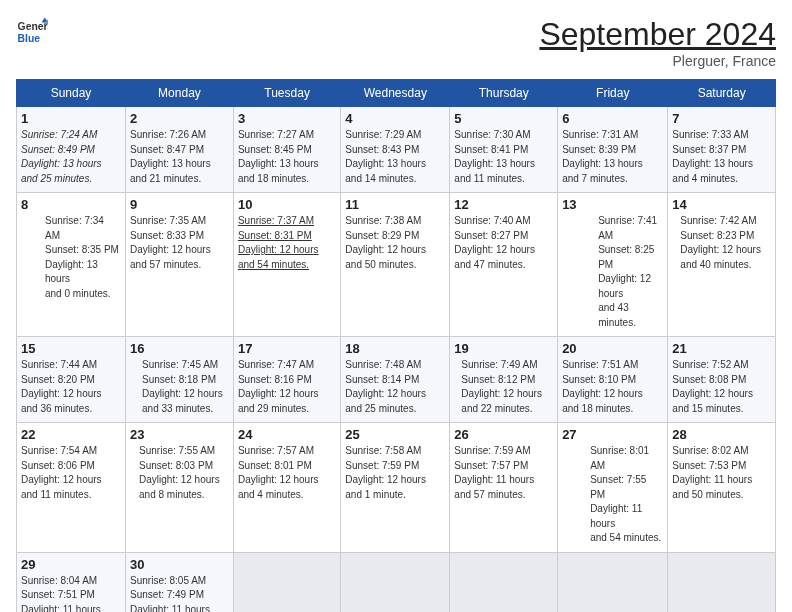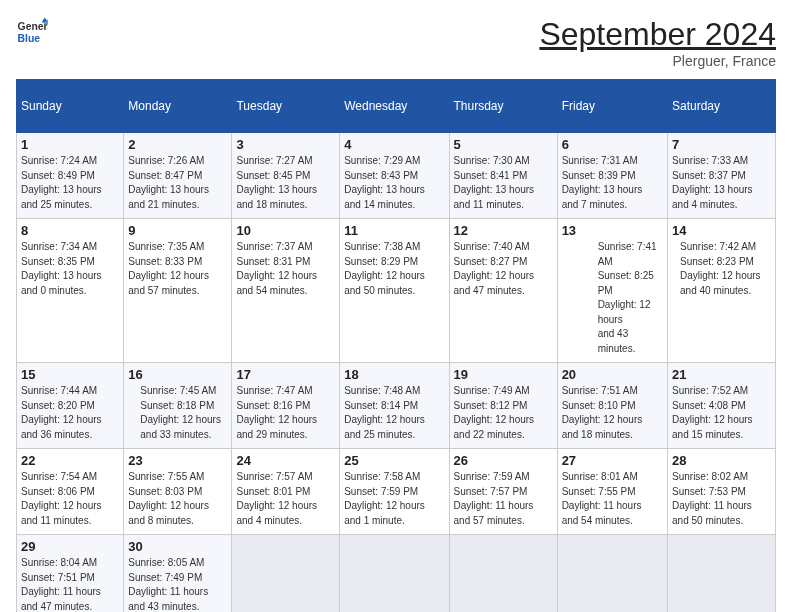--- a/index.html
+++ b/index.html
@@ -43,22 +43,22 @@
       color: #555;
     }
     table {
       width: 100%;
       border-collapse: collapse;
       font-size: 10.5px;
     }
     thead tr th {
       background: #2155a3;
       color: #fff;
-      padding: 19px 4px;
-      text-align: left;
+      padding: 6px 4px;
+      text-align: center;
       font-size: 12px;
       font-weight: normal;
       border: 1px solid #2155a3;
     }
     tbody tr td {
       vertical-align: top;
       padding: 4px 4px 6px 4px;
       border: 1px solid #ccc;
       background: #fff;
       min-height: 72px;
@@ -111,21 +111,21 @@
           <th>Wednesday</th>
           <th>Thursday</th>
           <th>Friday</th>
           <th>Saturday</th>
         </tr>
     </thead>
     <tbody id="calendar-body">
         <tr>
           <td>
             <span class="day-num">1</span>
-            <div class="day-info" style="white-space: pre-line;">Sunrise: 7:24 AM
+            <div class="day-info" style="white-space: pre-line; font-style: italic;">Sunrise: 7:24 AM
 Sunset: 8:49 PM
 Daylight: 13 hours
 and 25 minutes.</div>
           </td>
           <td>
             <span class="day-num">2</span>
             <div class="day-info" style="white-space: pre-line;">Sunrise: 7:26 AM
 Sunset: 8:47 PM
 Daylight: 13 hours
 and 21 minutes.</div>
@@ -162,35 +162,35 @@
             <span class="day-num">7</span>
             <div class="day-info" style="white-space: pre-line;">Sunrise: 7:33 AM
 Sunset: 8:37 PM
 Daylight: 13 hours
 and 4 minutes.</div>
           </td>
         </tr>
         <tr>
           <td>
             <span class="day-num">8</span>
-            <div class="day-info" style="white-space: pre-line;">Sunrise: 7:34 AM
+            <div class="day-info" style="white-space: pre-line; margin-left: 24px;">Sunrise: 7:34 AM
 Sunset: 8:35 PM
 Daylight: 13 hours
 and 0 minutes.</div>
           </td>
           <td>
             <span class="day-num">9</span>
             <div class="day-info" style="white-space: pre-line;">Sunrise: 7:35 AM
 Sunset: 8:33 PM
 Daylight: 12 hours
 and 57 minutes.</div>
           </td>
           <td>
             <span class="day-num">10</span>
-            <div class="day-info" style="white-space: pre-line;">Sunrise: 7:37 AM
+            <div class="day-info" style="white-space: pre-line; text-decoration: underline;">Sunrise: 7:37 AM
 Sunset: 8:31 PM
 Daylight: 12 hours
 and 54 minutes.</div>
           </td>
           <td>
             <span class="day-num">11</span>
             <div class="day-info" style="white-space: pre-line;">Sunrise: 7:38 AM
 Sunset: 8:29 PM
 Daylight: 12 hours
 and 50 minutes.</div>
@@ -241,51 +241,51 @@
           </td>
           <td>
             <span class="day-num">18</span>
             <div class="day-info" style="white-space: pre-line;">Sunrise: 7:48 AM
 Sunset: 8:14 PM
 Daylight: 12 hours
 and 25 minutes.</div>
           </td>
           <td>
             <span class="day-num">19</span>
-            <div class="day-info" style="white-space: pre-line;">Sunrise: 7:49 AM
+            <div class="day-info" style="white-space: pre-line; margin-left: 7px;">Sunrise: 7:49 AM
 Sunset: 8:12 PM
 Daylight: 12 hours
 and 22 minutes.</div>
           </td>
           <td>
             <span class="day-num">20</span>
             <div class="day-info" style="white-space: pre-line;">Sunrise: 7:51 AM
 Sunset: 8:10 PM
 Daylight: 12 hours
 and 18 minutes.</div>
           </td>
           <td>
             <span class="day-num">21</span>
             <div class="day-info" style="white-space: pre-line;">Sunrise: 7:52 AM
-Sunset: 4:08 PM
+Sunset: 8:08 PM
 Daylight: 12 hours
 and 15 minutes.</div>
           </td>
         </tr>
         <tr>
           <td>
             <span class="day-num">22</span>
             <div class="day-info" style="white-space: pre-line;">Sunrise: 7:54 AM
 Sunset: 8:06 PM
 Daylight: 12 hours
 and 11 minutes.</div>
           </td>
           <td>
             <span class="day-num">23</span>
-            <div class="day-info" style="white-space: pre-line;">Sunrise: 7:55 AM
+            <div class="day-info" style="white-space: pre-line; margin-left: 9px;">Sunrise: 7:55 AM
 Sunset: 8:03 PM
 Daylight: 12 hours
 and 8 minutes.</div>
           </td>
           <td>
             <span class="day-num">24</span>
             <div class="day-info" style="white-space: pre-line;">Sunrise: 7:57 AM
 Sunset: 8:01 PM
 Daylight: 12 hours
 and 4 minutes.</div>
@@ -299,21 +299,21 @@
           </td>
           <td>
             <span class="day-num">26</span>
             <div class="day-info" style="white-space: pre-line;">Sunrise: 7:59 AM
 Sunset: 7:57 PM
 Daylight: 11 hours
 and 57 minutes.</div>
           </td>
           <td>
             <span class="day-num">27</span>
-            <div class="day-info" style="white-space: pre-line;">Sunrise: 8:01 AM
+            <div class="day-info" style="white-space: pre-line; margin-left: 28px;">Sunrise: 8:01 AM
 Sunset: 7:55 PM
 Daylight: 11 hours
 and 54 minutes.</div>
           </td>
           <td>
             <span class="day-num">28</span>
             <div class="day-info" style="white-space: pre-line;">Sunrise: 8:02 AM
 Sunset: 7:53 PM
 Daylight: 11 hours
 and 50 minutes.</div>

